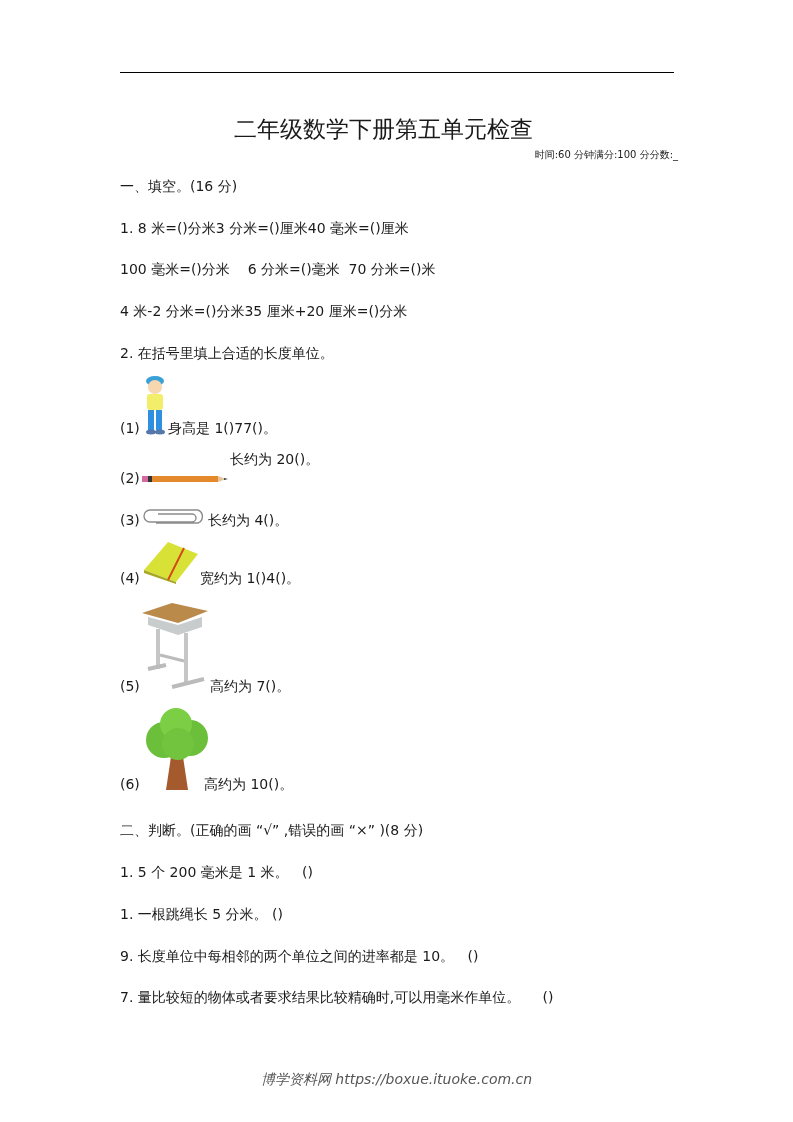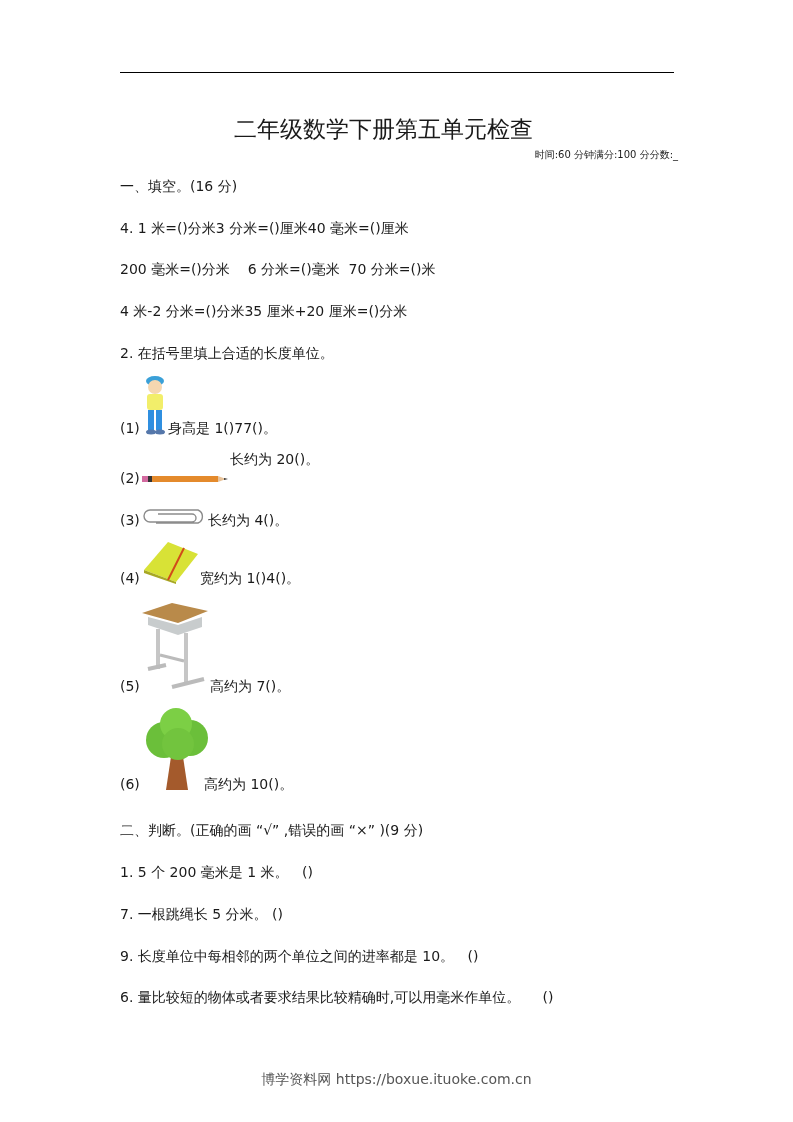--- a/index.html
+++ b/index.html
@@ -3,32 +3,32 @@
 <meta charset="utf-8">
 <style>
   html, body { margin: 0; padding: 0; background: #ffffff; }
   body { width: 793px; height: 1122px; position: relative; overflow: hidden;
          font-family: "DejaVu Sans", "Liberation Sans", sans-serif; color: #1a1a1a; }
   .rule { position: absolute; left: 120px; top: 72px; width: 554px; height: 0; border-top: 1.2px solid #000; }
   .title { position: absolute; left: 0; width: 767px; top: 114px; text-align: center; font-size: 23px; }
   .meta { position: absolute; right: 115px; top: 148px; font-size: 10px; }
   .line { position: absolute; left: 120px; font-size: 14px; white-space: pre; text-align: right; }
   .pic { position: absolute; }
-  .footer { position: absolute; left: 0; width: 793px; top: 1071px; text-align: center; font-size: 14px; color: #555; }
+  .footer { position: absolute; left: 0; width: 793px; top: 1071px; text-align: center; font-size: 14px; color: #555; font-style: italic; }
 </style>
 </head>
 <body>
 
 <div class="rule"></div>
 <div class="title">二年级数学下册第五单元检查</div>
 <div class="meta">时间:60 分钟满分:100 分分数:_</div>
 
 <div class="line" style="top:178px">一、填空。(16 分)</div>
-<div class="line" style="top:220px">4. 1 米=()分米3 分米=()厘米40 毫米=()厘米</div>
-<div class="line" style="top:261px">200 毫米=()分米    6 分米=()毫米  70 分米=()米</div>
+<div class="line" style="top:220px">1. 8 米=()分米3 分米=()厘米40 毫米=()厘米</div>
+<div class="line" style="top:261px">100 毫米=()分米    6 分米=()毫米  70 分米=()米</div>
 <div class="line" style="top:303px">4 米-2 分米=()分米35 厘米+20 厘米=()分米</div>
 <div class="line" style="top:345px">2. 在括号里填上合适的长度单位。</div>
 
 <div class="line" style="top:420px">(1)</div>
 <svg class="pic" style="left:142px;top:374px" width="26" height="62" viewBox="0 0 26 62">
   <ellipse cx="13" cy="7" rx="9" ry="5" fill="#3aa0d8"></ellipse>
   <circle cx="13" cy="13" r="7" fill="#f6d7b0"></circle>
   <rect x="5" y="20" width="16" height="16" rx="3" fill="#f2ee6a"></rect>
   <rect x="6" y="36" width="6" height="20" fill="#2f8fe0"></rect>
   <rect x="14" y="36" width="6" height="20" fill="#2f8fe0"></rect>
@@ -76,19 +76,19 @@
 <div class="line" style="top:776px">(6)</div>
 <svg class="pic" style="left:142px;top:706px" width="70" height="86" viewBox="0 0 70 86">
   <polygon points="30,44 40,44 46,84 24,84" fill="#a45a2c"></polygon>
   <circle cx="22" cy="34" r="18" fill="#6bbf3a"></circle>
   <circle cx="48" cy="32" r="18" fill="#6bbf3a"></circle>
   <circle cx="34" cy="18" r="16" fill="#7ccf45"></circle>
   <circle cx="36" cy="38" r="16" fill="#72c43e"></circle>
 </svg>
 <div class="line" style="top:776px;left:204px">高约为 10()。</div>
 
-<div class="line" style="top:822px">二、判断。(正确的画 “√” ,错误的画 “×” )(9 分)</div>
+<div class="line" style="top:822px">二、判断。(正确的画 “√” ,错误的画 “×” )(8 分)</div>
 <div class="line" style="top:864px">1. 5 个 200 毫米是 1 米。   ()</div>
-<div class="line" style="top:906px">7. 一根跳绳长 5 分米。 ()</div>
+<div class="line" style="top:906px">1. 一根跳绳长 5 分米。 ()</div>
 <div class="line" style="top:948px">9. 长度单位中每相邻的两个单位之间的进率都是 10。   ()</div>
-<div class="line" style="top:989px">6. 量比较短的物体或者要求结果比较精确时,可以用毫米作单位。     ()</div>
+<div class="line" style="top:989px">7. 量比较短的物体或者要求结果比较精确时,可以用毫米作单位。     ()</div>
 
 <div class="footer">博学资料网 https://boxue.ituoke.com.cn</div>
 
 </body></html>

